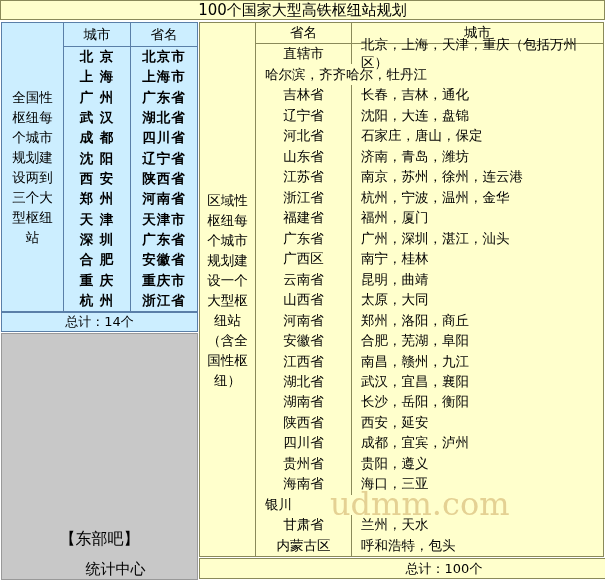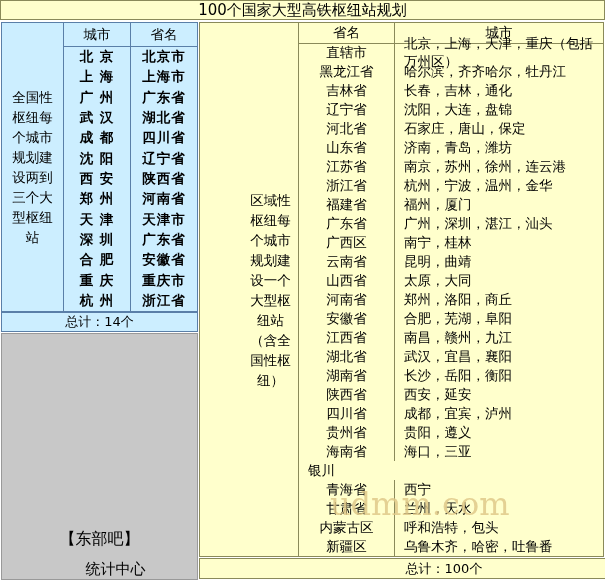--- a/index.html
+++ b/index.html
@@ -68,21 +68,21 @@
 
   
   .right-block{
     position:absolute;left:199px;top:22px;width:405px;height:535px;
     border:1px solid #8a8a5a;box-sizing:border-box;background:#ffffcc;
     display:flex;
   }
   .right-label{
     width:56px;border-right:1px solid #8a8a5a;box-sizing:border-box;
     display:flex;align-items:center;justify-content:center;text-align:center;
-    font-size:13.5px;line-height:20px;padding:0 3px;margin-left:43px;
+    font-size:13.5px;line-height:20px;padding:0 3px;
   }
   .right-table{flex:1;display:flex;flex-direction:column;}
   .rt-head{
     display:flex;height:21px;border-bottom:1px solid #8a8a5a;box-sizing:border-box;
   }
   .rt-head .h-prov{
     width:96px;border-right:1px solid #8a8a5a;box-sizing:border-box;
     display:flex;align-items:center;justify-content:center;font-size:13.5px;
   }
   .rt-head .h-city{
@@ -172,21 +172,20 @@
       <div class="rt-head">
         <div class="h-prov">省名</div>
         <div class="h-city">城市</div>
       </div>
       <div class="rt-body">
         <div class="rt-row">
             <div class="c-prov">直辖市</div>
             <div class="c-city">北京，上海，天津，重庆（包括万州区）</div>
           </div>
         <div class="rt-row">
-            <div class="c-prov">黑龙江省</div>
             <div class="c-city">哈尔滨，齐齐哈尔，牡丹江</div>
           </div>
         <div class="rt-row">
             <div class="c-prov">吉林省</div>
             <div class="c-city">长春，吉林，通化</div>
           </div>
         <div class="rt-row">
             <div class="c-prov">辽宁省</div>
             <div class="c-city">沈阳，大连，盘锦</div>
           </div>
@@ -259,35 +258,27 @@
             <div class="c-city">贵阳，遵义</div>
           </div>
         <div class="rt-row">
             <div class="c-prov">海南省</div>
             <div class="c-city">海口，三亚</div>
           </div>
         <div class="rt-row">
             <div class="c-city">银川</div>
           </div>
         <div class="rt-row">
-            <div class="c-prov">青海省</div>
-            <div class="c-city">西宁</div>
-          </div>
-        <div class="rt-row">
             <div class="c-prov">甘肃省</div>
             <div class="c-city">兰州，天水</div>
           </div>
         <div class="rt-row">
             <div class="c-prov">内蒙古区</div>
             <div class="c-city">呼和浩特，包头</div>
           </div>
-        <div class="rt-row">
-            <div class="c-prov">新疆区</div>
-            <div class="c-city">乌鲁木齐，哈密，吐鲁番</div>
-          </div>
       </div>
     </div>
   </div>
 
   <div class="right-total">总计：100个</div>
 
   <div class="watermark">udmm.com</div>
 </div>
 
 </body></html>

